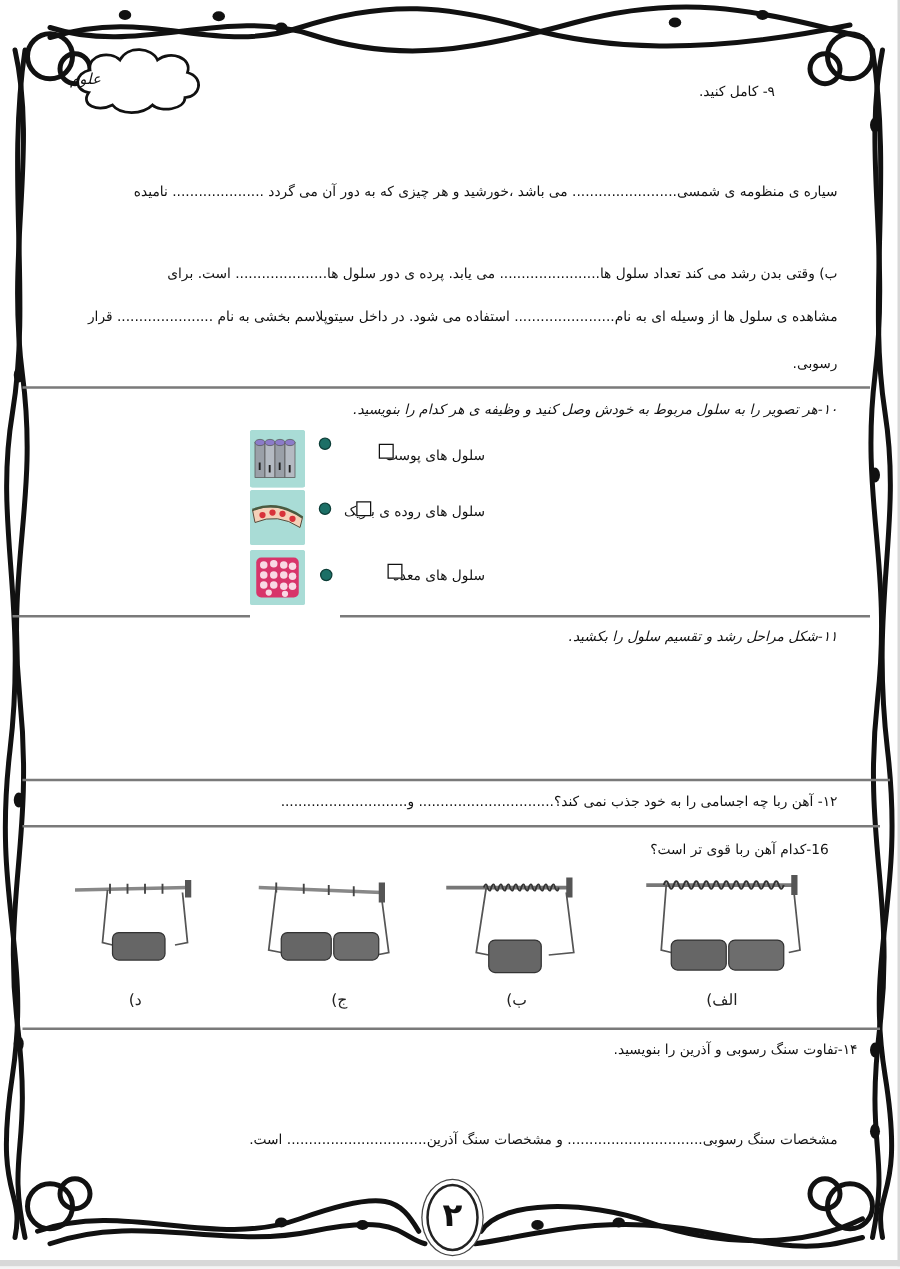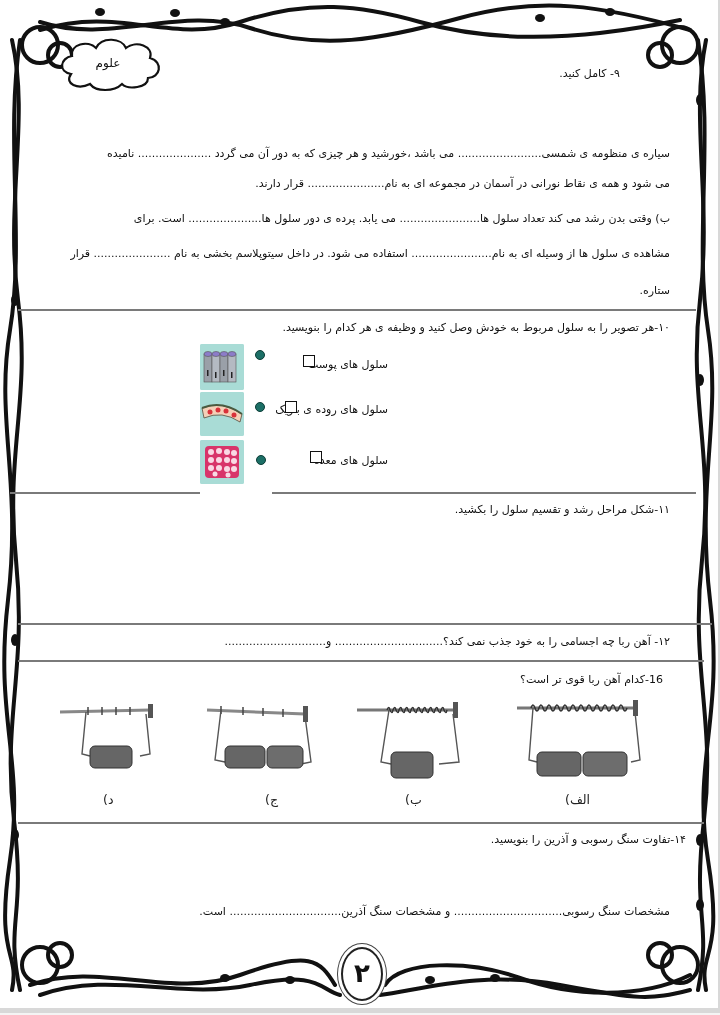--- a/index.html
+++ b/index.html
@@ -12,22 +12,22 @@
     background: #ffffff; border-right: 2px solid #d8d8d8; border-bottom: 5px solid #d8d8d8;
   }
   .frame { position: absolute; left: 0; top: 0; width: 720px; height: 1010px; pointer-events: none; }
   .txt {
     position: absolute; direction: rtl; text-align: center; color: #111;
     font-size: 11px; white-space: nowrap; line-height: 16px;
   }
   .hr { position: absolute; height: 2px; background: #7a7a7a; }
   .badge-cloud { position: absolute; left: 56px; top: 34px; width: 110px; height: 60px; }
   .badge-label {
-    position: absolute; left: 56px; top: 56px; width: 104px; text-align: center;
-    font-size: 12px; color: #111; direction: rtl;
+    position: absolute; left: 56px; top: 56px; width: 104px; text-align: left;
+    font-size: 12px; color: #111; direction: rtl; font-style: italic;
   }
   .cell-img { position: absolute; width: 44px; border-radius: 2px; background: #a9dcd6; }
   .dot {
     position: absolute; width: 8px; height: 8px; border-radius: 50%;
     background: #1c6f66; border: 1px solid #0c3d37;
   }
   .chk {
     position: absolute; width: 10px; height: 10px; border: 1.6px solid #111; background: #fff;
   }
   .magnet { position: absolute; }
@@ -90,28 +90,27 @@
     </g>
   </svg>
 
   <svg class="badge-cloud" viewBox="0 0 110 60">
     <path d="M15,40 C2,38 4,24 16,22 C14,10 32,6 40,14 C46,2 66,4 70,14 C80,6 98,12 94,24 C108,28 104,44 92,44 C92,54 72,56 66,50 C58,58 40,58 34,50 C22,56 8,50 15,40 Z" fill="#fff" stroke="#111" stroke-width="2.2"></path>
   </svg>
   <div class="badge-label">علوم</div>
 
   <div class="txt" style="right:98px; top:66px;">۹- کامل کنید.</div>
   <div class="txt" style="right:48px; top:146px;">سیاره ی منظومه ی شمسی........................ می باشد ،خورشید و هر چیزی که به دور آن می گردد ..................... نامیده</div>
-  <div class="txt" style="right:48px; top:176px;">می شود و همه ی نقاط نورانی در آسمان در مجموعه ای به نام...................... قرار دارند.</div>
   <div class="txt" style="right:48px; top:211px;margin-left:24px;">ب) وقتی بدن رشد می کند تعداد سلول ها....................... می یابد. پرده ی دور سلول ها..................... است. برای</div>
   <div class="txt" style="right:48px; top:246px;">مشاهده ی سلول ها از وسیله ای به نام....................... استفاده می شود. در داخل سیتوپلاسم بخشی به نام ...................... قرار</div>
-  <div class="txt" style="right:48px; top:283px;">ستاره.</div>
+  <div class="txt" style="right:48px; top:283px;">رسوبی.</div>
 
   <div class="hr" style="left:18px; width:678px; top:309px;"></div>
 
-  <div class="txt" style="right:48px; top:320px;">۱۰-هر تصویر را به سلول مربوط به خودش وصل کنید و وظیفه ی هر کدام را بنویسید.</div>
+  <div class="txt" style="right:48px; top:320px;font-style:italic;">۱۰-هر تصویر را به سلول مربوط به خودش وصل کنید و وظیفه ی هر کدام را بنویسید.</div>
 
   <svg class="cell-img" style="left:200px; top:344px; height:46px;" viewBox="0 0 44 46">
     <rect width="44" height="46" fill="#a9dcd6"></rect>
     <g stroke="#555" stroke-width="0.6">
       <rect x="4" y="10" width="8" height="28" fill="#9aa0a8"></rect>
         <rect x="12" y="10" width="8" height="28" fill="#b4bac2"></rect>
       <rect x="20" y="10" width="8" height="28" fill="#9aa0a8"></rect>
         <rect x="28" y="10" width="8" height="28" fill="#b4bac2"></rect>
       <ellipse cx="8" cy="10" rx="4" ry="2.5" fill="#8c7cc9"></ellipse>
         <ellipse cx="16" cy="10" rx="4" ry="2.5" fill="#8c7cc9"></ellipse>
@@ -167,21 +166,21 @@
 
   <div class="txt" style="right:330px; top:402px;">سلول های روده ی باریک</div>
   <div class="chk" style="left:285px; top:401px;"></div>
 
   <div class="txt" style="right:330px; top:453px;">سلول های معده</div>
   <div class="chk" style="left:310px; top:451px;"></div>
 
   <div class="hr" style="left:10px; width:190px; top:492px;"></div>
   <div class="hr" style="left:272px; width:424px; top:492px;"></div>
 
-  <div class="txt" style="right:48px; top:502px;">۱۱-شکل مراحل رشد و تقسیم سلول را بکشید.</div>
+  <div class="txt" style="right:48px; top:502px;font-style:italic;">۱۱-شکل مراحل رشد و تقسیم سلول را بکشید.</div>
   <div style="position:absolute; left:40px; top:525px; width:640px; height:95px;"></div>
 
   <div class="hr" style="left:18px; width:694px; top:623px;"></div>
 
   <div class="txt" style="right:48px; top:634px;">۱۲- آهن ربا چه اجسامی را به خود جذب نمی کند؟............................... و.............................</div>
 
   <div class="hr" style="left:18px; width:686px; top:660px;"></div>
 
   <div class="txt" style="right:55px; top:672px;">16-کدام آهن ربا قوی تر است؟</div>
 

